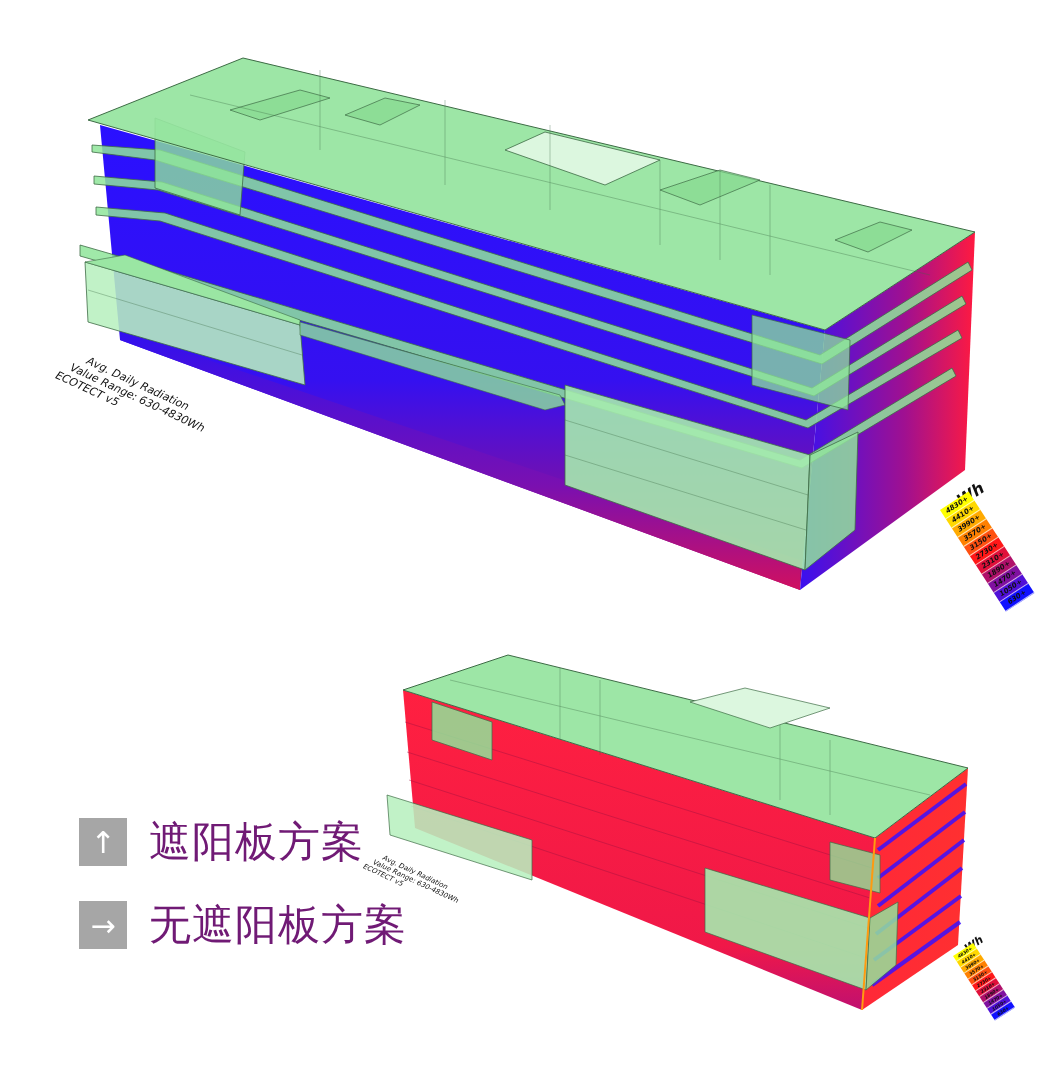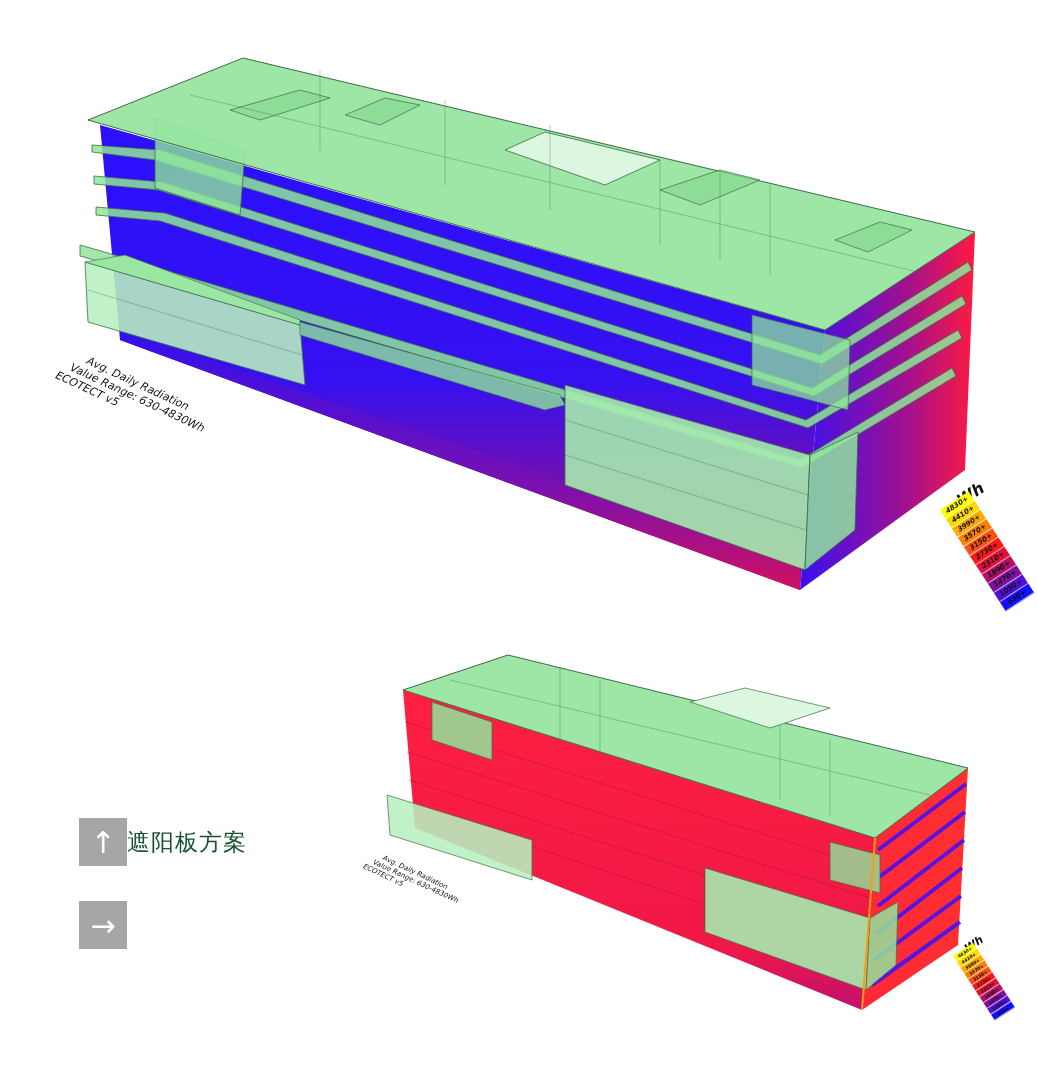--- a/index.html
+++ b/index.html
@@ -8,21 +8,21 @@
   .caption {
     position: absolute; font-family: "DejaVu Sans", sans-serif; font-style: italic;
     color: #111; font-size: 11px; line-height: 13px; transform-origin: 0 0; white-space: nowrap;
   }
   .caption.small { font-size: 7px; line-height: 8px; }
   .legend-item { position: absolute; left: 79px; height: 48px; display: flex; align-items: center; }
   .legend-swatch {
     width: 48px; height: 48px; background: #a6a6a6; color: #fff; display: flex;
     align-items: center; justify-content: center; font-size: 30px; font-family: "DejaVu Sans", sans-serif;
   }
-  .legend-label { font-size: 23px; color: #14532d; font-family: "DejaVu Sans", sans-serif; letter-spacing: 1px; }
+  .legend-label { margin-left: 22px; font-size: 42px; color: #701a75; font-family: "DejaVu Sans", sans-serif; letter-spacing: 1px; }
   .scale { position: absolute; transform-origin: 0 0; }
   .scale-cell {
     width: 34px; height: 11px; font-size: 7px; line-height: 11px; font-style: italic; font-weight: bold;
     color: #111; text-align: center; border-bottom: 1px solid rgba(255,255,255,0.7); box-sizing: border-box;
     font-family: "DejaVu Sans", sans-serif;
   }
   .scale.small .scale-cell { width: 24px; height: 7px; font-size: 4.5px; line-height: 7px; }
   .scale-unit { position: absolute; font-weight: bold; font-style: italic; color: #111; font-family: "DejaVu Sans", sans-serif; transform-origin: 0 0; }
 </style>
 </head>
@@ -195,13 +195,14 @@
     <div class="scale-cell" style="background: rgb(80, 16, 216); margin-left: 0px;">1050+</div>
     <div class="scale-cell" style="background: rgb(16, 16, 255); margin-left: 0px;">630+</div>
   </div>
 
 <div class="legend-item" style="top:818px;">
   <div class="legend-swatch">↑</div>
   <div class="legend-label">遮阳板方案</div>
 </div>
 <div class="legend-item" style="top:901px;">
   <div class="legend-swatch">→</div>
+  <div class="legend-label">无遮阳板方案</div>
 </div>
 
 </body></html>

